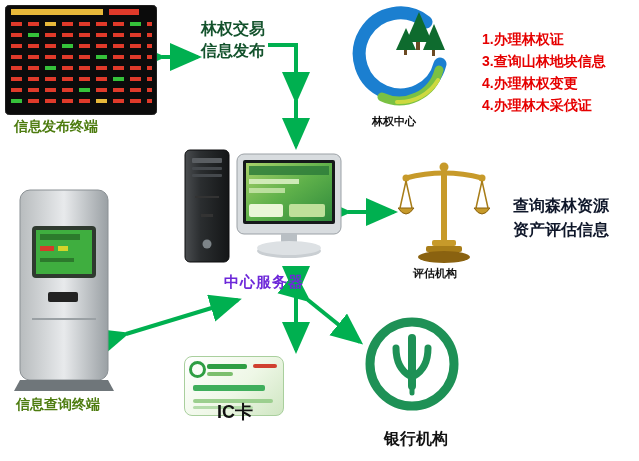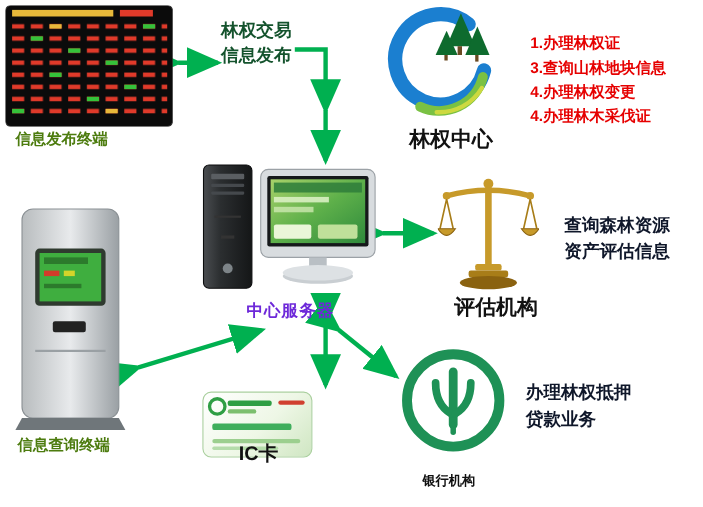--- a/index.html
+++ b/index.html
@@ -5,21 +5,21 @@
   html,body{margin:0;padding:0;background:#fff;}
   #canvas{
     position:relative;width:639px;height:461px;background:#ffffff;overflow:hidden;
     font-family:"Liberation Sans","DejaVu Sans",sans-serif;
   }
   .abs{position:absolute;}
   #arrows{position:absolute;left:0;top:0;z-index:1;}
   .comp{z-index:2;}
   .lbl{font-weight:bold;white-space:nowrap;z-index:3;}
   .lbl-blue{color:#4d7c0f;font-size:14px;}
-  .lbl-black{color:#111111;font-size:19px;}
+  .lbl-black{color:#111111;font-size:11px;}
   .lbl-red{color:#6d28d9;font-size:15px;letter-spacing:1px;}
   .note-red{color:#0f172a;font-size:16px;font-weight:bold;line-height:24px;white-space:nowrap;z-index:3;}
   .note-green{color:#14532d;font-size:16px;font-weight:bold;line-height:22px;text-align:left;white-space:nowrap;z-index:3;}
   .services{color:#e60000;font-size:14px;font-weight:bold;line-height:22px;white-space:nowrap;z-index:3;}
   
   .card{background:linear-gradient(135deg,#ffffff 0%,#eef7e6 55%,#cfe6c2 100%);
         border:1px solid #a9cf9d;border-radius:8px;width:98px;height:58px;overflow:hidden;}
   .card .ring{position:absolute;left:4px;top:4px;width:11px;height:11px;border:3px solid #2f9e44;border-radius:50%;}
   .card .bar{position:absolute;border-radius:2px;}
 </style>
@@ -209,19 +209,15 @@
     <svg width="105" height="105" viewBox="0 0 105 105">
       <circle cx="52" cy="52" r="42" fill="none" stroke="#1e9156" stroke-width="9"></circle>
       <g stroke="#1e9156" stroke-linecap="round" fill="none">
         <path d="M52 26 L52 74" stroke-width="8"></path>
         <path d="M36 36 Q36 56 50 64" stroke-width="7"></path>
         <path d="M68 36 Q68 56 54 64" stroke-width="7"></path>
         <path d="M52 74 L52 81" stroke-width="5"></path>
       </g>
     </svg>
   </div>
-  <div class="abs lbl lbl-black" style="left:384px;top:429px;font-size:12px;">银行机构</div>
-  <div class="abs note-red" style="left:478px;top:346px;">
-    <div>办理林权抵押</div>
-    <div>贷款业务</div>
-  </div>
+  <div class="abs lbl lbl-black" style="left:384px;top:429px;font-size:16px;">银行机构</div>
 
 </div>
 
 </body></html>

